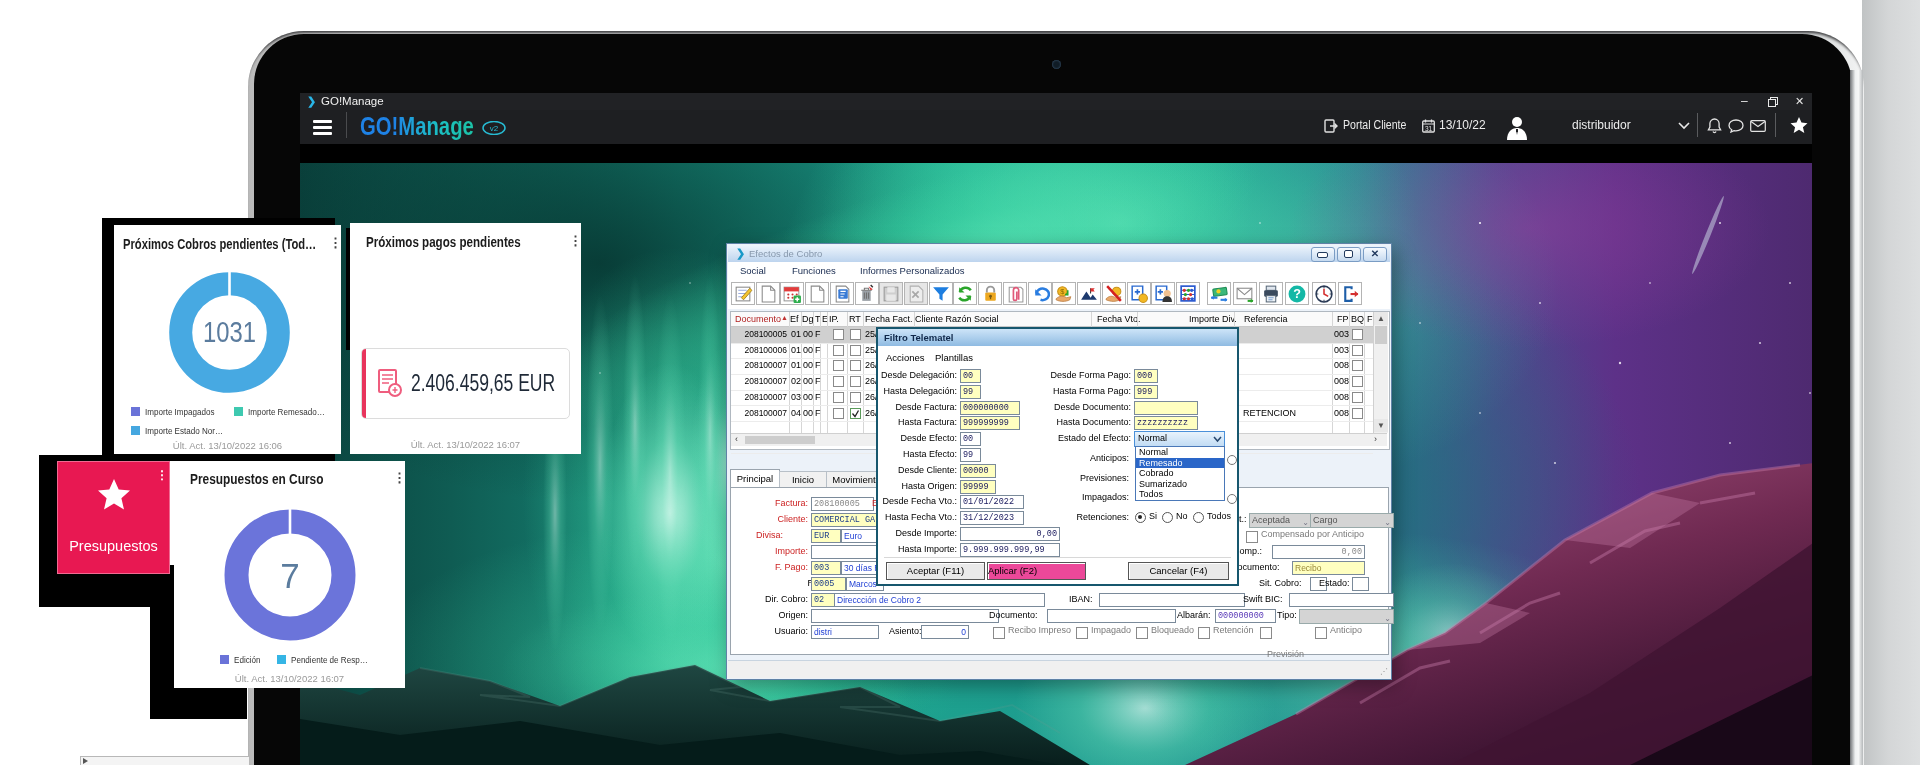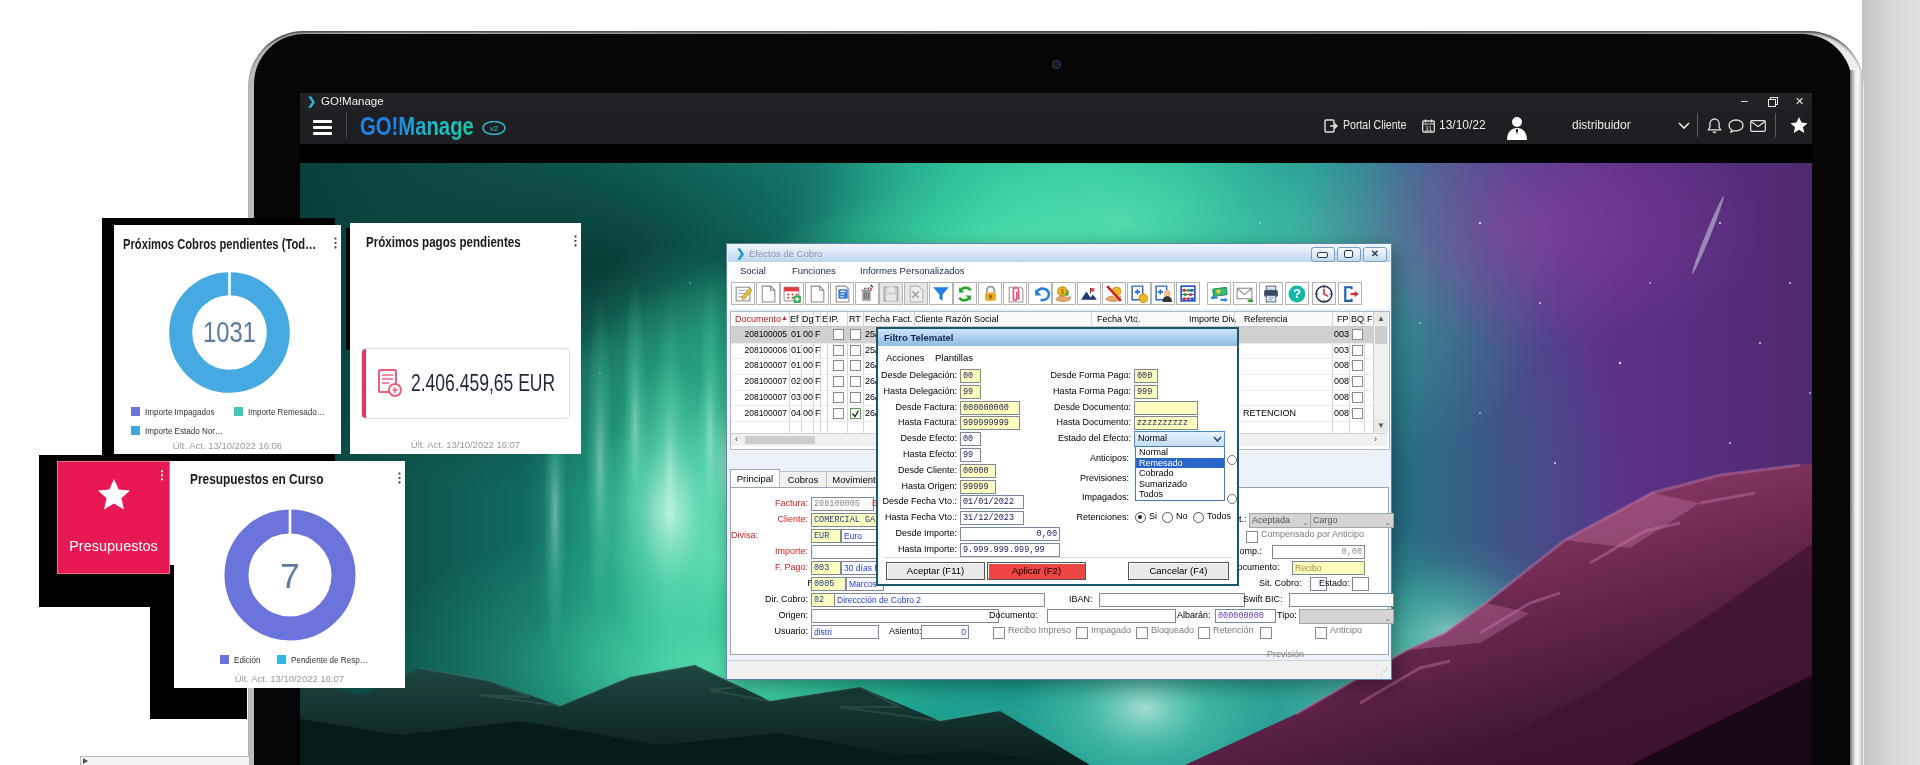--- a/index.html
+++ b/index.html
@@ -564,32 +564,32 @@
 
     <div class="abs" style="left:642px;top:0;width:14px;height:121px;background:#f0f0f0;border-left:1px solid #d0d0d0;">
       <div class="abs" style="left:0;top:0;width:14px;height:13px;background:#e8e8e8;text-align:center;font-size:8px;color:#555;line-height:13px;">▲</div>
       <div class="abs" style="left:1px;top:14px;width:12px;height:18px;background:#cdcdcd;"></div>
       <div class="abs" style="left:0;top:107px;width:14px;height:13px;background:#e8e8e8;text-align:center;font-size:8px;color:#555;line-height:13px;">▼</div>
     </div>
   </div>
 
   <div class="abs" style="left:3px;top:225px;width:657px;height:18px;font-size:9.5px;">
     <div class="abs" style="left:0;top:0;width:48px;height:18px;background:#fff;border:1px solid #9aa4ae;border-bottom:none;text-align:center;line-height:17px;">Principal</div>
-    <div class="abs" style="left:49px;top:2px;width:46px;height:16px;background:#f1f1f1;border:1px solid #b8c0c8;border-bottom:none;text-align:center;line-height:15px;">Cobros</div>
+    <div class="abs" style="left:49px;top:2px;width:46px;height:16px;background:#f1f1f1;border:1px solid #b8c0c8;border-bottom:none;text-align:center;line-height:15px;">Inicio</div>
     <div class="abs" style="left:96px;top:2px;width:64px;height:16px;background:#f1f1f1;border:1px solid #b8c0c8;border-bottom:none;text-align:center;line-height:15px;">Movimientos</div>
     <div class="abs" style="left:161px;top:2px;width:30px;height:16px;background:#f1f1f1;border:1px solid #b8c0c8;border-bottom:none;text-align:center;line-height:15px;">O…</div>
   </div>
 
   <div class="abs" id="panel" style="left:3px;top:243px;width:657px;height:166px;background:#fff;border:1px solid #9aa4ae;font-size:9px;">
       <div class="abs" style="top:10px;left:0;width:77px;text-align:right;white-space:nowrap;color:#cc2222;">Factura:</div>
       <div class="abs" style="left:80px;top:9px;width:57px;height:12px;background:#fff;border:1px solid #7a8a9a;font-size:8.5px;font-family:'Liberation Mono',monospace;color:#888;padding:0 2px;line-height:12px;overflow:hidden;white-space:nowrap;">208100005</div>
       <div class="abs" style="left:141px;top:10px;color:#cc2222;">E</div>
       <div class="abs" style="top:26px;left:0;width:77px;text-align:right;white-space:nowrap;color:#cc2222;">Cliente:</div>
       <div class="abs" style="left:80px;top:25px;width:67px;height:12px;background:#ffffc0;border:1px solid #7a8a9a;font-size:8.5px;font-family:'Liberation Mono',monospace;color:#20408a;padding:0 2px;line-height:12px;overflow:hidden;white-space:nowrap;">COMERCIAL GA</div>
-      <div class="abs" style="top:42px;left:0;width:77px;text-align:left;white-space:nowrap;color:#cc2222;">Divisa:</div>
+      <div class="abs" style="top:42px;left:0;width:77px;text-align:center;white-space:nowrap;color:#cc2222;">Divisa:</div>
       <div class="abs" style="left:80px;top:41px;width:24px;height:12px;background:#ffffc0;border:1px solid #7a8a9a;font-size:8.5px;font-family:'Liberation Mono',monospace;color:#20408a;padding:0 2px;line-height:12px;overflow:hidden;white-space:nowrap;">EUR</div>
       <div class="abs" style="left:110px;top:41px;width:38px;height:12px;background:#fff;border:1px solid #7a8a9a;font-size:8.5px;color:#1f3fd4;padding:0 2px;line-height:12px;overflow:hidden;white-space:nowrap;">Euro</div>
       <div class="abs" style="top:58px;left:0;width:77px;text-align:right;white-space:nowrap;color:#cc2222;">Importe:</div>
       <div class="abs" style="left:80px;top:57px;width:66px;height:12px;background:#fff;border:1px solid #7a8a9a;font-size:8.5px;color:#000;padding:0 2px;line-height:12px;overflow:hidden;white-space:nowrap;"></div>
       <div class="abs" style="top:74px;left:0;width:77px;text-align:right;white-space:nowrap;color:#cc2222;">F. Pago:</div>
       <div class="abs" style="left:80px;top:73px;width:24px;height:12px;background:#ffffc0;border:1px solid #7a8a9a;font-size:8.5px;font-family:'Liberation Mono',monospace;color:#20408a;padding:0 2px;line-height:12px;overflow:hidden;white-space:nowrap;">003</div>
       <div class="abs" style="left:110px;top:73px;width:38px;height:12px;background:#fff;border:1px solid #7a8a9a;font-size:8.5px;color:#1f3fd4;padding:0 2px;line-height:12px;overflow:hidden;white-space:nowrap;">30 días R</div>
       <div class="abs" style="top:90px;left:0;width:77px;text-align:right;white-space:nowrap;color:#000;margin-left:29px;">Repre.:</div>
       <div class="abs" style="left:80px;top:89px;width:29px;height:12px;background:#ffffc0;border:1px solid #7a8a9a;font-size:8.5px;font-family:'Liberation Mono',monospace;color:#20408a;padding:0 2px;line-height:12px;overflow:hidden;white-space:nowrap;">0005</div>
       <div class="abs" style="left:115px;top:89px;width:32px;height:12px;background:#fff;border:1px solid #7a8a9a;font-size:8.5px;color:#1f3fd4;padding:0 2px;line-height:12px;overflow:hidden;white-space:nowrap;">Marcos</div>
@@ -718,15 +718,15 @@
       <div style="position:absolute;left:2px;top:2px;width:4px;height:4px;border-radius:50%;background:#222;"></div>
     </div>
   <div class="abs" style="left:271px;top:182px;">Si</div>
   <div class="abs" style="left:284px;top:183px;width:9px;height:9px;border:1px solid #555;border-radius:50%;"></div>
   <div class="abs" style="left:298px;top:182px;">No</div>
   <div class="abs" style="left:315px;top:183px;width:9px;height:9px;border:1px solid #555;border-radius:50%;"></div>
   <div class="abs" style="left:329px;top:182px;">Todos</div>
   <div class="abs" style="left:6px;top:228px;width:347px;height:1px;background:#d8d8d8;box-shadow:0 1px 0 #fff;"></div>
 
   <div class="abs" style="left:8px;top:233px;width:97px;height:16px;background:#e9e9e9;border:1px solid #555;box-shadow:inset 1px 1px 0 #fff;text-align:center;line-height:15px;font-size:9.5px;">Aceptar (F11)</div>
-  <div class="abs" style="left:109px;top:233px;width:97px;height:16px;background:#ef4444;border:1px solid #555;box-shadow:inset 1px 1px 0 #fff;text-align:center;line-height:15px;font-size:9.5px;">Aplicar (F2)</div>
+  <div class="abs" style="left:109px;top:233px;width:97px;height:16px;background:#ec4899;border:1px solid #555;box-shadow:inset 1px 1px 0 #fff;text-align:left;line-height:15px;font-size:9.5px;">Aplicar (F2)</div>
   <div class="abs" style="left:250px;top:233px;width:99px;height:16px;background:#e9e9e9;border:1px solid #555;box-shadow:inset 1px 1px 0 #fff;text-align:center;line-height:15px;font-size:9.5px;">Cancelar (F4)</div>
 </div>
 
 </body></html>

